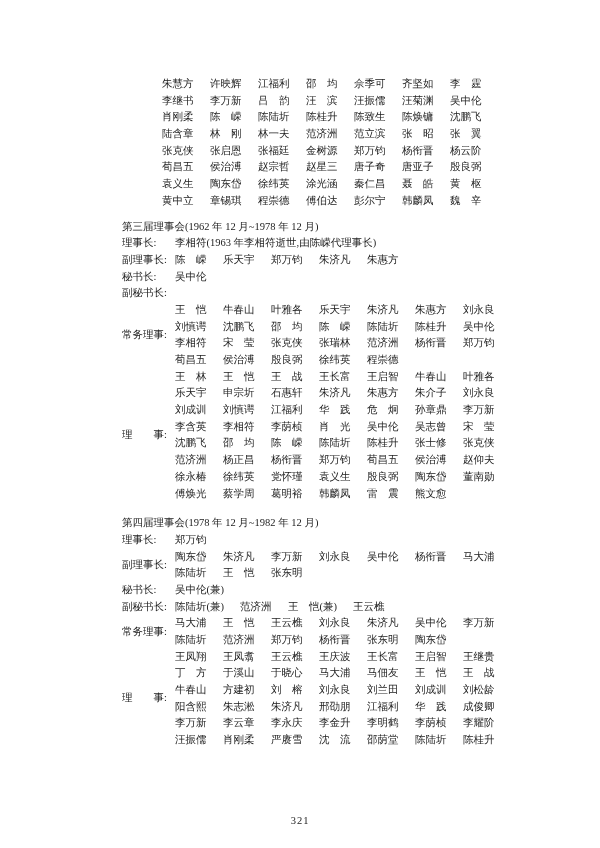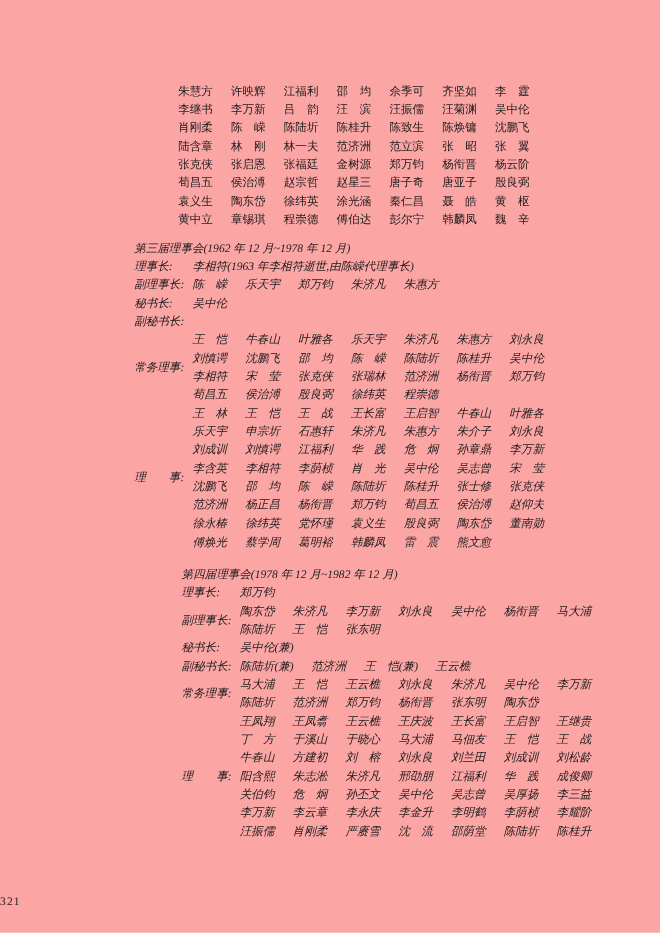--- a/index.html
+++ b/index.html
@@ -1,40 +1,40 @@
 <!DOCTYPE html>
 <html><head>
 <meta charset="utf-8">
 <style>
   html,body { margin:0; padding:0; background:#e8e8e8; }
   .page {
     position:relative;
     width:600px; height:848px;
     margin:0 auto;
-    background:#fca5a5;
+    background:#ffffff;
     color:#1c1c1c;
     font-family:"Liberation Serif","DejaVu Serif",serif;
     font-size:10.5px;
     overflow:hidden;
     box-sizing:border-box;
     padding:76px 40px 0 122px;
   }
   .line { height:16.7px; line-height:16.7px; white-space:pre; }
   .grid-continued { margin-left:40px; }
   .n { display:inline-block; width:48px; vertical-align:top; }
   .n.wide { width:auto; margin-right:16px; }
-  .section { margin-top:9px;font-style:italic; }
-  .section + .section { margin-top:13px;margin-left:43px; }
+  .section { margin-top:9px; }
+  .section + .section { margin-top:13px; }
   .field { display:flex; align-items:center; }
   .lbl { min-width:53px; white-space:pre; flex:0 0 auto; }
   .rows { flex:1 1 auto; }
   .inline-val { white-space:pre; }
   .footer {
     position:absolute; left:0; right:0; bottom:22px;
-    font-size:10.5px; letter-spacing:1px;
+    text-align:center; font-size:10.5px; letter-spacing:1px;
   }
 </style>
 </head>
 <body>
 
 <div class="page">
   <div class="grid-continued">
       <div class="line"><span class="n">朱慧方</span><span class="n">许映辉</span><span class="n">江福利</span><span class="n">邵　均</span><span class="n">佘季可</span><span class="n">齐坚如</span><span class="n">李　霆</span></div>
       <div class="line"><span class="n">李继书</span><span class="n">李万新</span><span class="n">吕　韵</span><span class="n">汪　滨</span><span class="n">汪振儒</span><span class="n">汪菊渊</span><span class="n">吴中伦</span></div>
       <div class="line"><span class="n">肖刚柔</span><span class="n">陈　嵘</span><span class="n">陈陆圻</span><span class="n">陈桂升</span><span class="n">陈致生</span><span class="n">陈焕镛</span><span class="n">沈鹏飞</span></div>
@@ -125,21 +125,20 @@
             <div class="line"><span class="n">陈陆圻</span><span class="n">范济洲</span><span class="n">郑万钧</span><span class="n">杨衔晋</span><span class="n">张东明</span><span class="n">陶东岱</span></div>
           </div>
         </div>
         <div class="field">
           <span class="lbl line">理　　事:</span>
           <div class="rows">
             <div class="line"><span class="n">王凤翔</span><span class="n">王凤翥</span><span class="n">王云樵</span><span class="n">王庆波</span><span class="n">王长富</span><span class="n">王启智</span><span class="n">王继贵</span></div>
             <div class="line"><span class="n">丁　方</span><span class="n">于溪山</span><span class="n">于晓心</span><span class="n">马大浦</span><span class="n">马佃友</span><span class="n">王　恺</span><span class="n">王　战</span></div>
             <div class="line"><span class="n">牛春山</span><span class="n">方建初</span><span class="n">刘　榕</span><span class="n">刘永良</span><span class="n">刘兰田</span><span class="n">刘成训</span><span class="n">刘松龄</span></div>
             <div class="line"><span class="n">阳含熙</span><span class="n">朱志淞</span><span class="n">朱济凡</span><span class="n">邢劭朋</span><span class="n">江福利</span><span class="n">华　践</span><span class="n">成俊卿</span></div>
-            <div class="line"><span class="n">关伯钧</span><span class="n">危　炯</span><span class="n">孙丕文</span><span class="n">吴中伦</span><span class="n">吴志曾</span><span class="n">吴厚扬</span><span class="n">李三益</span></div>
             <div class="line"><span class="n">李万新</span><span class="n">李云章</span><span class="n">李永庆</span><span class="n">李金升</span><span class="n">李明鹤</span><span class="n">李荫桢</span><span class="n">李耀阶</span></div>
             <div class="line"><span class="n">汪振儒</span><span class="n">肖刚柔</span><span class="n">严赓雪</span><span class="n">沈　流</span><span class="n">邵荫堂</span><span class="n">陈陆圻</span><span class="n">陈桂升</span></div>
           </div>
         </div>
       </div>
     </div>
   <div class="footer">321</div>
 </div>
 
 </body></html>

